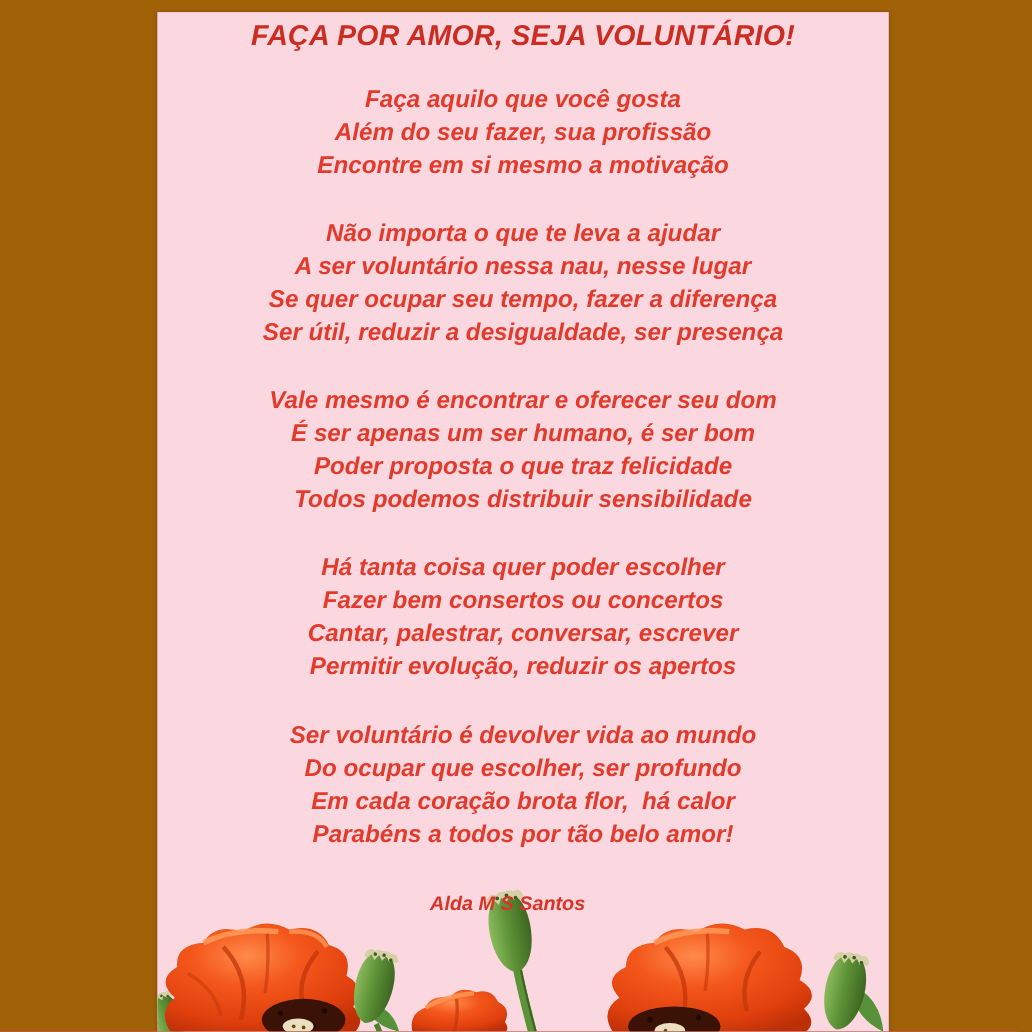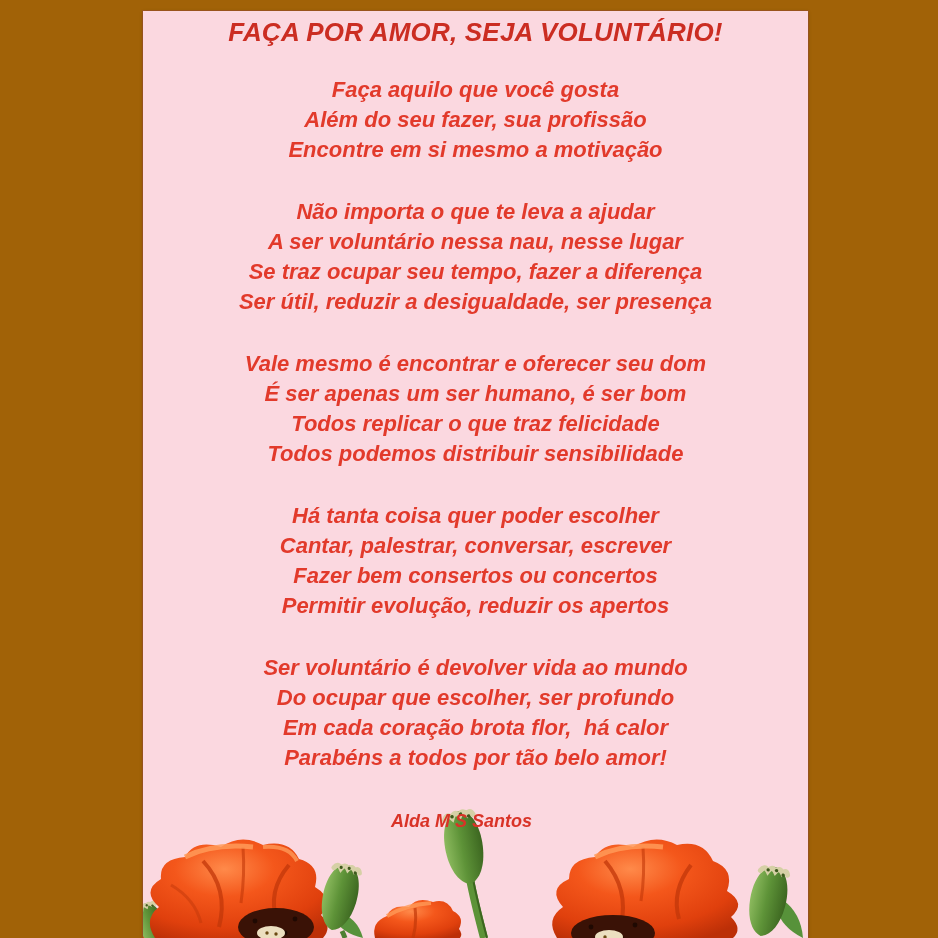--- a/index.html
+++ b/index.html
@@ -69,33 +69,33 @@
 
     <div class="poem">
       <div class="stanza">
         <div class="line">Faça aquilo que você gosta</div>
         <div class="line">Além do seu fazer, sua profissão</div>
         <div class="line">Encontre em si mesmo a motivação</div>
       </div>
       <div class="stanza">
         <div class="line">Não importa o que te leva a ajudar</div>
         <div class="line">A ser voluntário nessa nau, nesse lugar</div>
-        <div class="line">Se traz ocupar seu tempo, fazer a diferença</div>
+        <div class="line">Se quer ocupar seu tempo, fazer a diferença</div>
         <div class="line">Ser útil, reduzir a desigualdade, ser presença</div>
       </div>
       <div class="stanza">
         <div class="line">Vale mesmo é encontrar e oferecer seu dom</div>
         <div class="line">É ser apenas um ser humano, é ser bom</div>
-        <div class="line">Todos replicar o que traz felicidade</div>
+        <div class="line">Poder proposta o que traz felicidade</div>
         <div class="line">Todos podemos distribuir sensibilidade</div>
       </div>
       <div class="stanza">
         <div class="line">Há tanta coisa quer poder escolher</div>
+        <div class="line">Fazer bem consertos ou concertos</div>
         <div class="line">Cantar, palestrar, conversar, escrever</div>
-        <div class="line">Fazer bem consertos ou concertos</div>
         <div class="line">Permitir evolução, reduzir os apertos</div>
       </div>
       <div class="stanza">
         <div class="line">Ser voluntário é devolver vida ao mundo</div>
         <div class="line">Do ocupar que escolher, ser profundo</div>
         <div class="line">Em cada coração brota flor,  há calor</div>
         <div class="line">Parabéns a todos por tão belo amor!</div>
       </div>
     </div>
 

